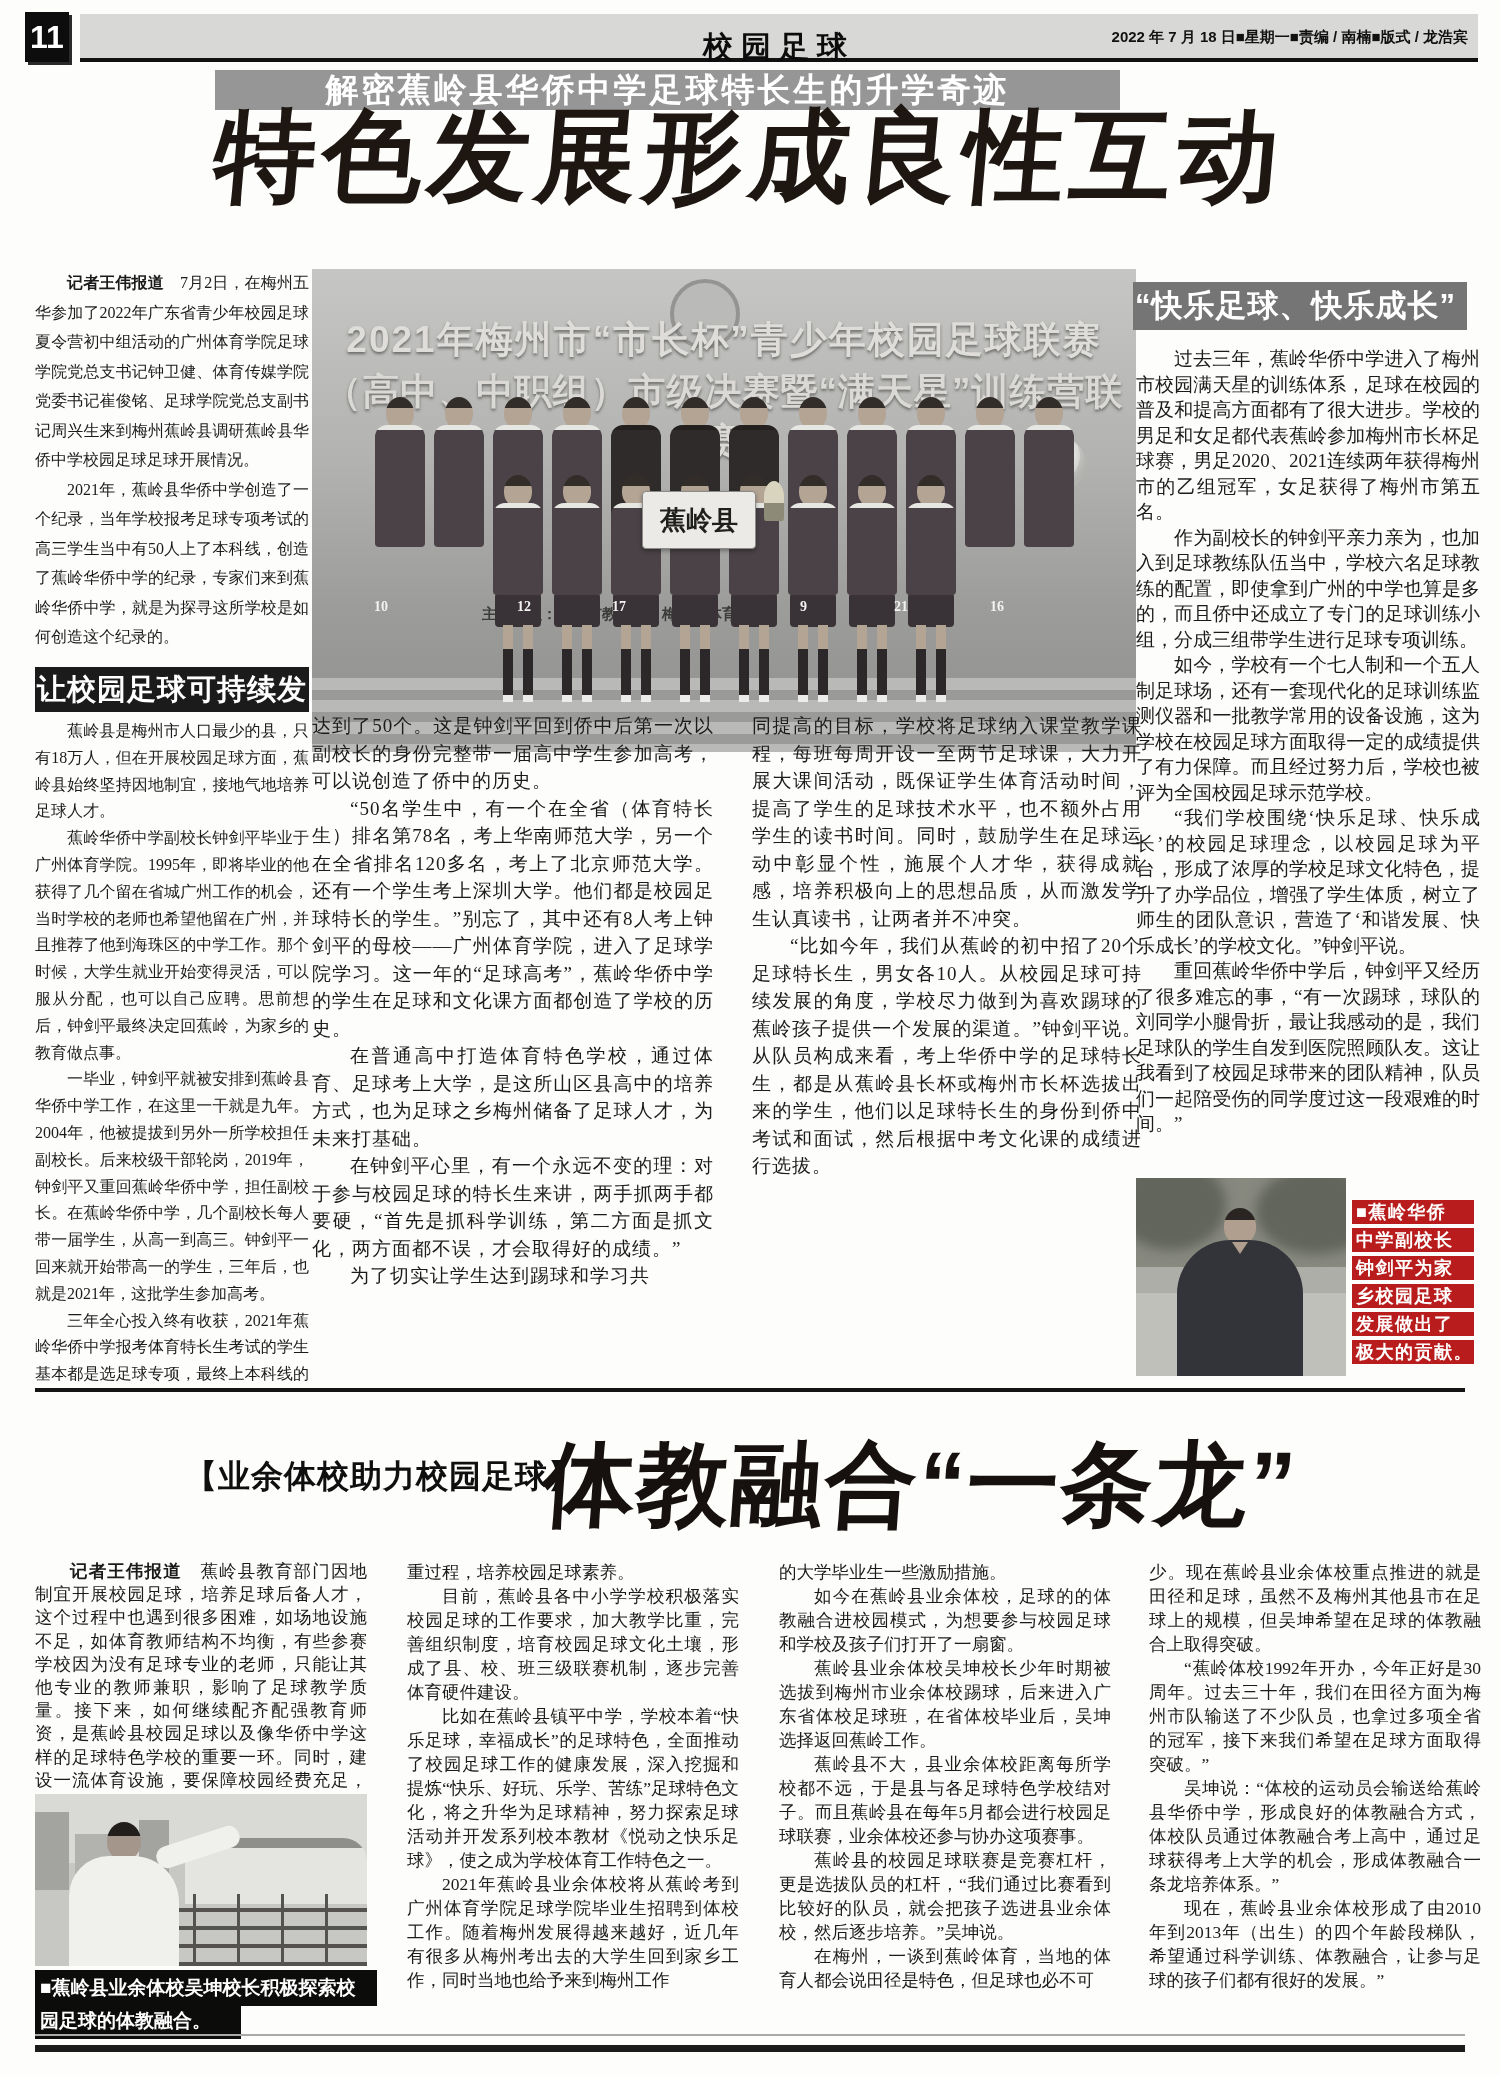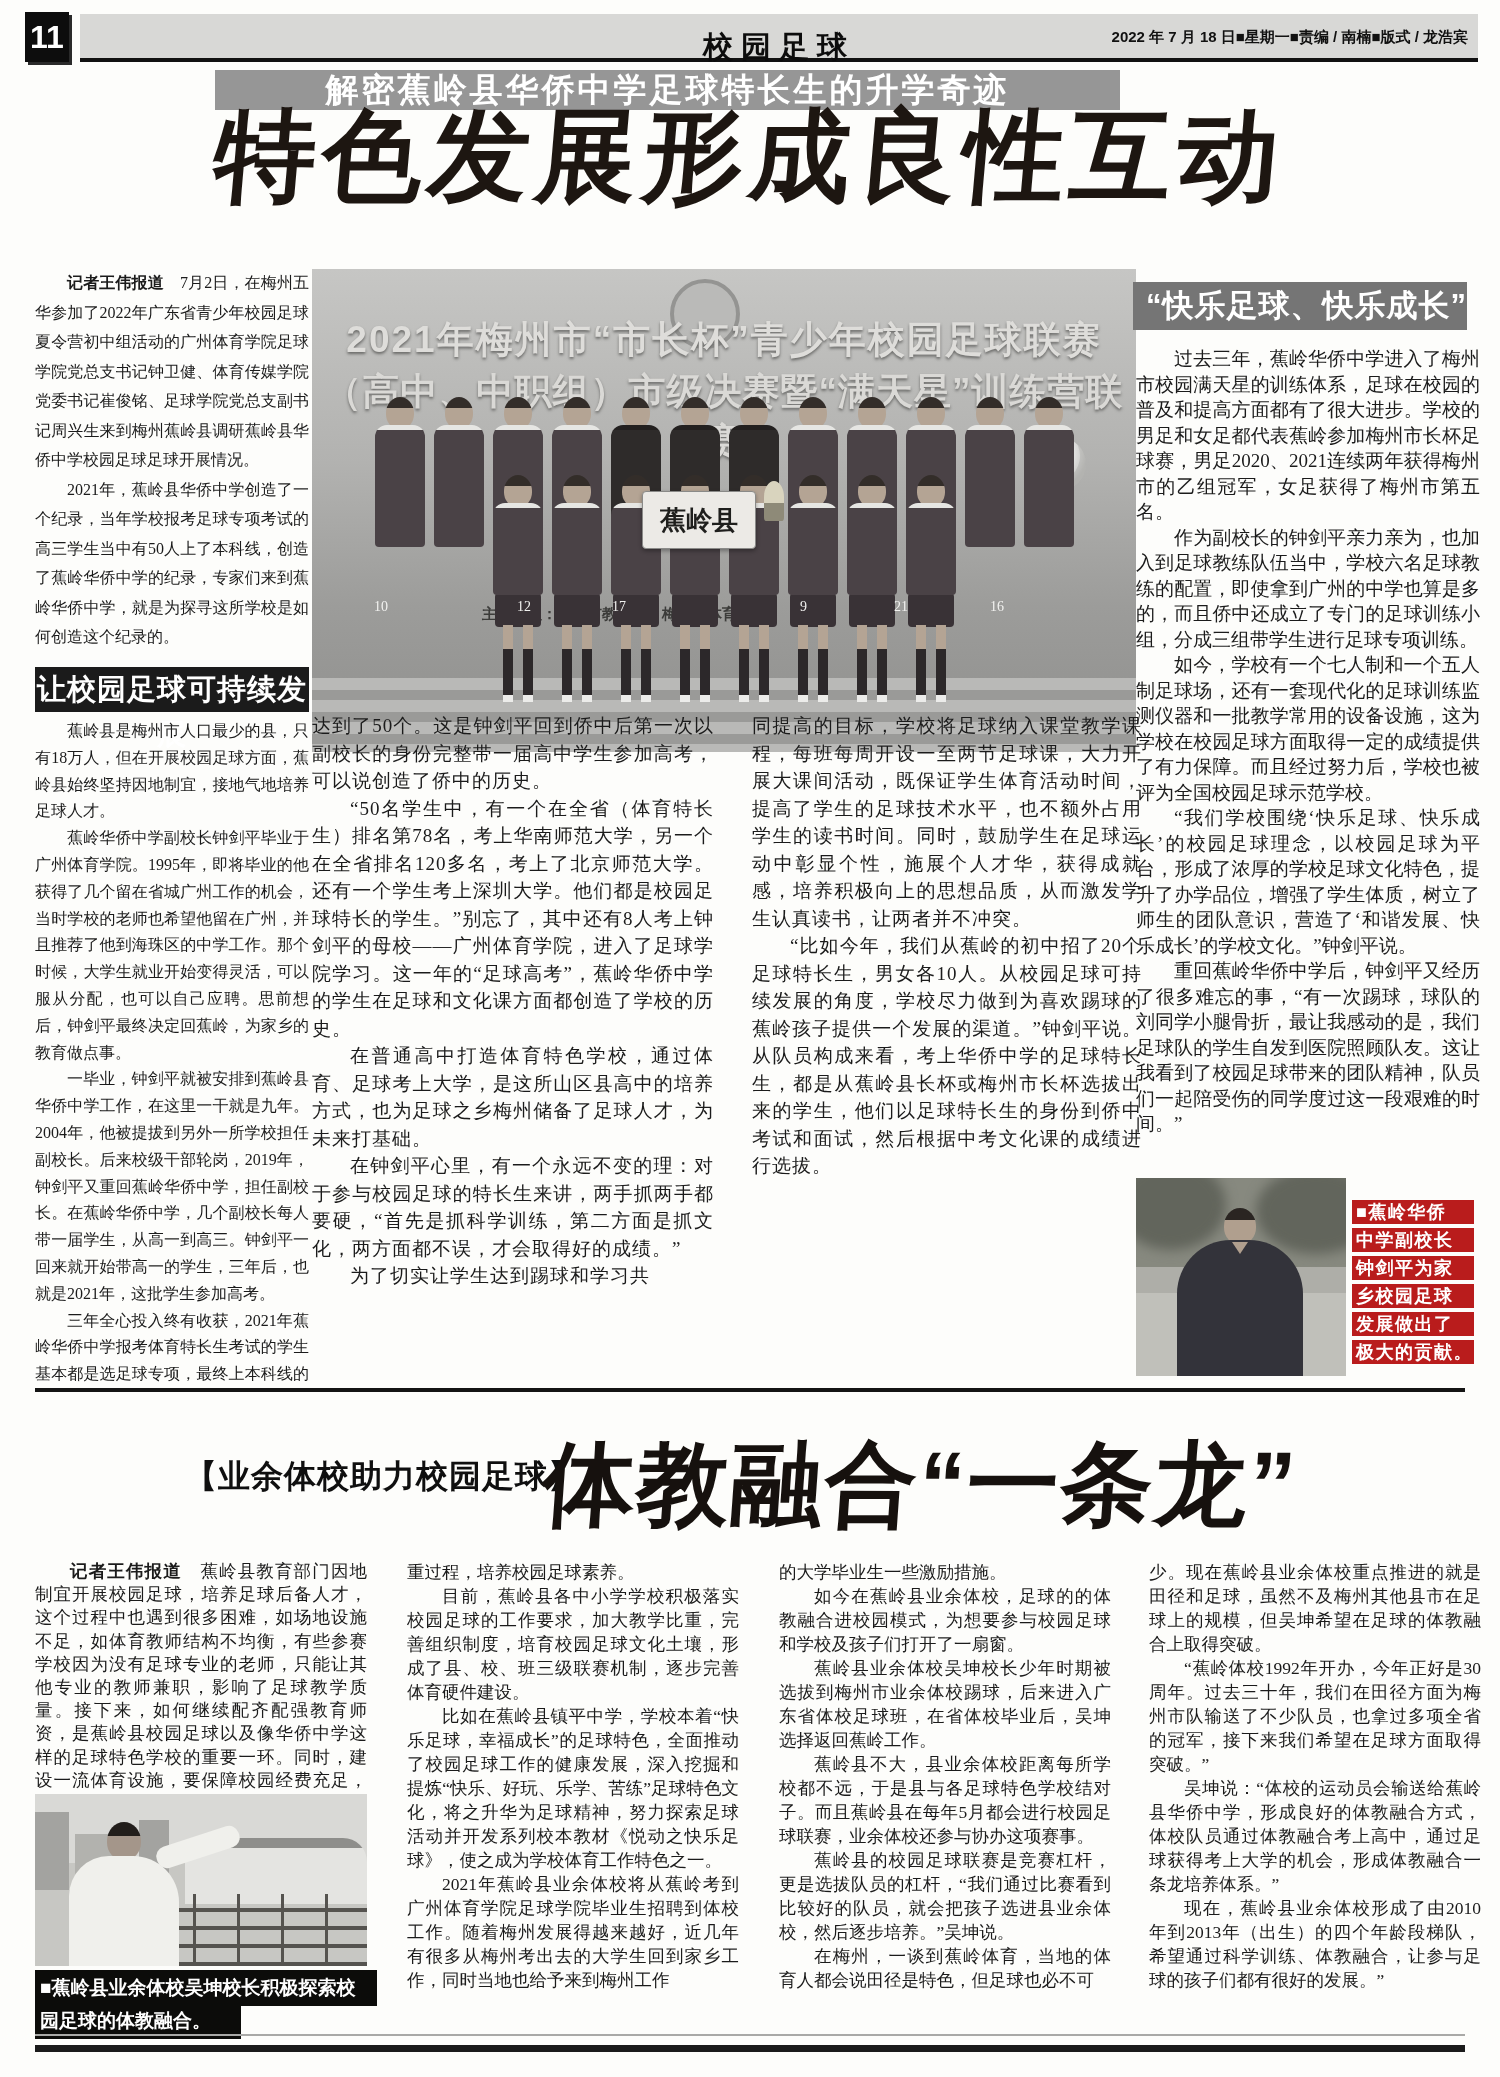--- a/index.html
+++ b/index.html
@@ -53,28 +53,28 @@
           background:linear-gradient(#332d29 0 11px,#b4a494 11px);}
   .pl::after{content:"";position:absolute;left:0;top:28px;width:50px;height:122px;border-radius:12px 12px 4px 4px;
           background:linear-gradient(#e6e6e3 0 5px,#4a4246 5px);}
   .pl.c::after{background:linear-gradient(#23201f 0 5px,#2e2b2a 5px);}
   .pl.f{height:228px;}
   .pl.f::after{height:92px;}
   .pl.f u{position:absolute;left:2px;top:118px;width:46px;height:34px;background:#393236;border-radius:4px;text-decoration:none;}
   .pl.f u::before,.pl.f u::after{content:"";position:absolute;top:32px;width:10px;height:70px;
           background:linear-gradient(#b4a494 0 34%,#2c282a 34%);border-bottom:7px solid #ececea;}
   .pl.f u::before{left:8px;} .pl.f u::after{left:28px;}
-  .jnum{position:absolute;z-index:4;color:#f2f2f0;font-size:14px;font-weight:400;}
+  .jnum{position:absolute;z-index:4;color:#f2f2f0;font-size:14px;font-weight:700;}
   #placard{left:330px;top:222px;width:112px;height:56px;background:#eceae6;border:1px solid #8a8a88;border-radius:4px;
           z-index:4;text-align:center;line-height:56px;font-size:26px;font-weight:700;color:#1f1f1d;box-shadow:0 2px 4px #00000055;}
   #trophy{left:452px;top:212px;width:20px;height:40px;z-index:4;background:linear-gradient(#d9d4be 0 55%,#8e8a78 55%);
           border-radius:50% 50% 10% 10%/40% 40% 10% 10%;}
   
   #sb-head{left:1133px;top:282px;width:332px;height:48px;background:#757575;color:#fff;
-          font-size:31px;font-weight:700;line-height:48px;padding-left:2px;letter-spacing:1px;white-space:nowrap;text-align:right;}
+          font-size:31px;font-weight:700;line-height:48px;padding-left:2px;letter-spacing:1px;white-space:nowrap;}
   #sb-text{left:1136px;top:346px;width:344px;height:816px;font-size:19px;line-height:25.5px;}
   #photo2{left:1136px;top:1178px;width:210px;height:198px;overflow:hidden;
           background:linear-gradient(180deg,#87897f 0 45%,#aeaea8 45% 58%,#c0c0ba 58%);}
   .tree{position:absolute;border-radius:50%;background:#62655c;filter:blur(6px);}
   #p2head{left:88px;top:30px;width:32px;height:36px;border-radius:50% 50% 46% 46%;
           background:linear-gradient(#2a2522 0 12px,#b09f8e 12px);}
   #p2body{left:41px;top:62px;width:126px;height:140px;border-radius:54px 54px 0 0;background:#33333a;}
   #p2body::before{content:"";position:absolute;left:55px;top:2px;width:16px;height:12px;background:#b09f8e;
           clip-path:polygon(0 0,100% 0,50% 100%);}
   .scap{position:absolute;left:1352px;width:114px;height:24px;background:#b91c1c;color:#fff;

